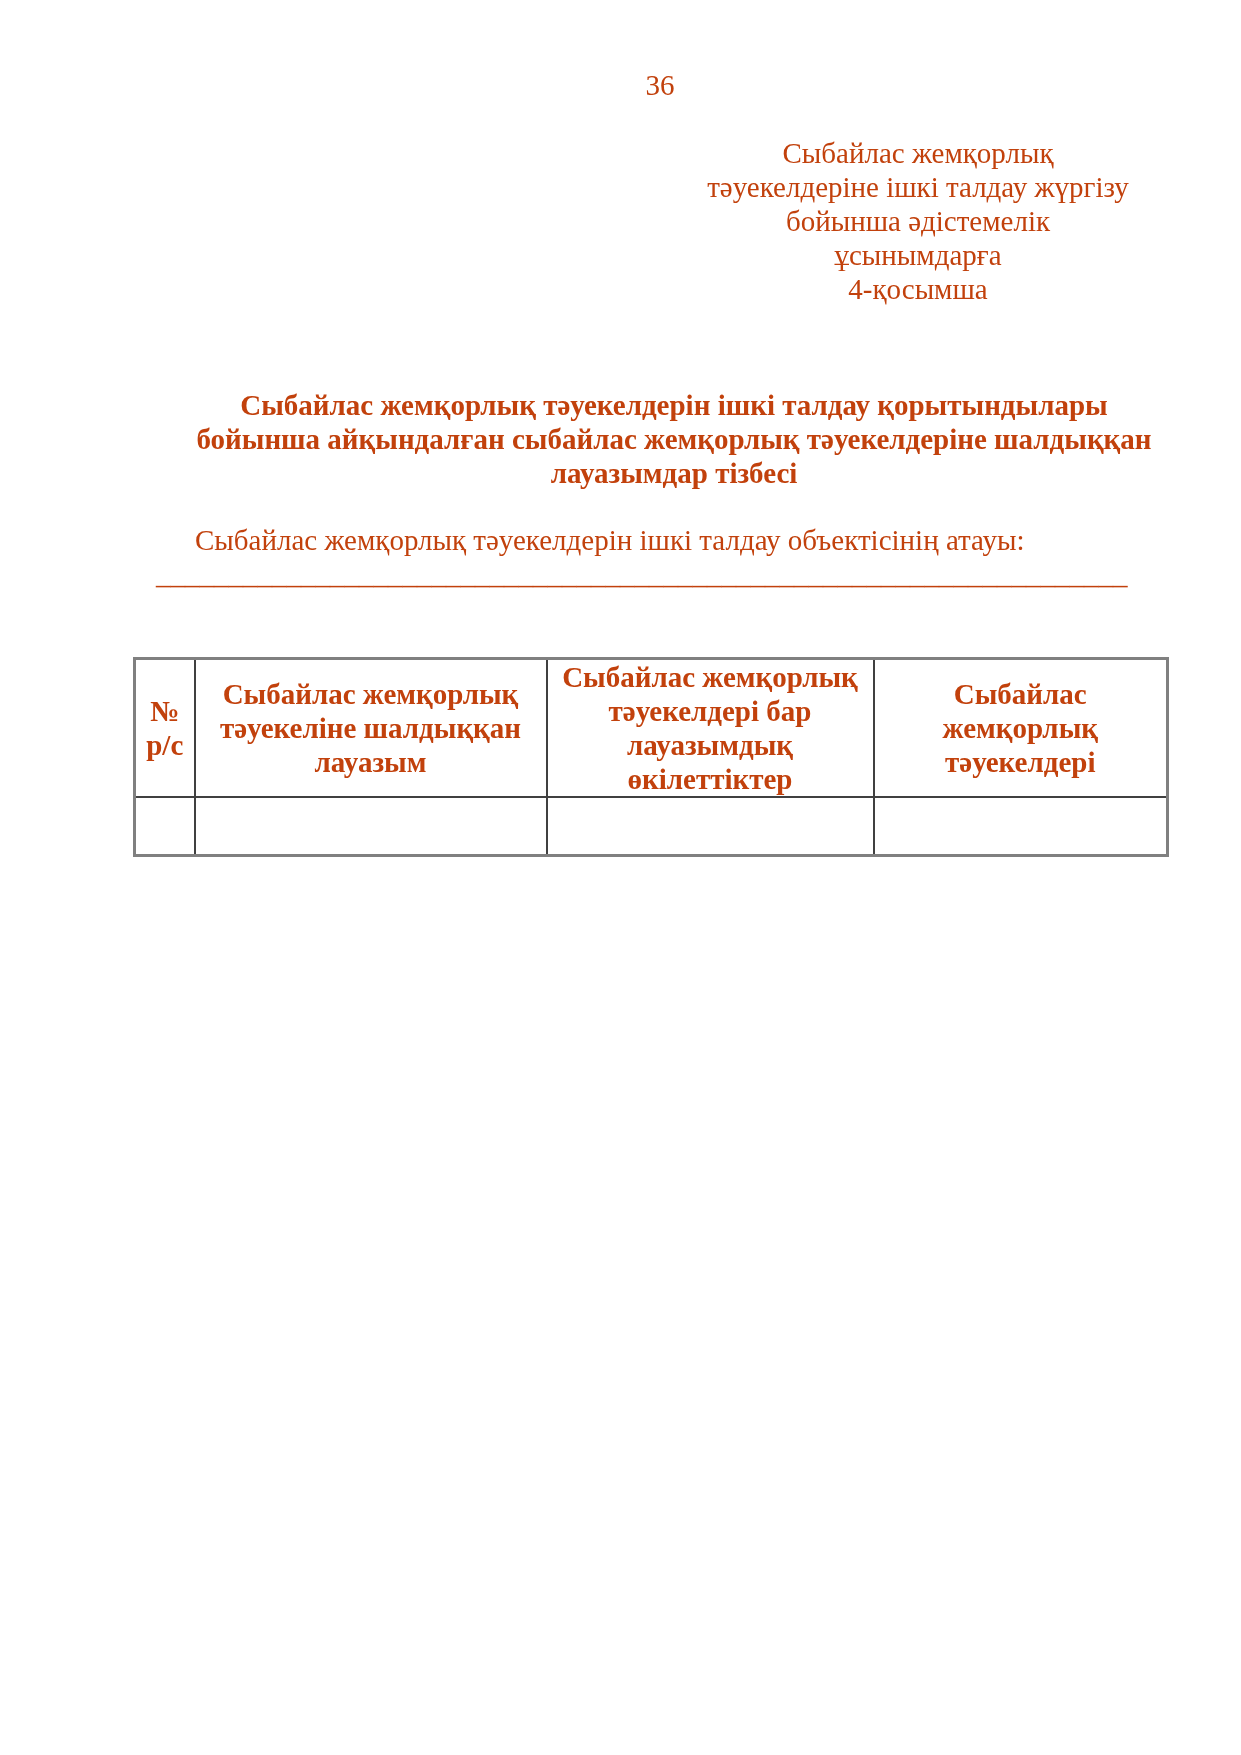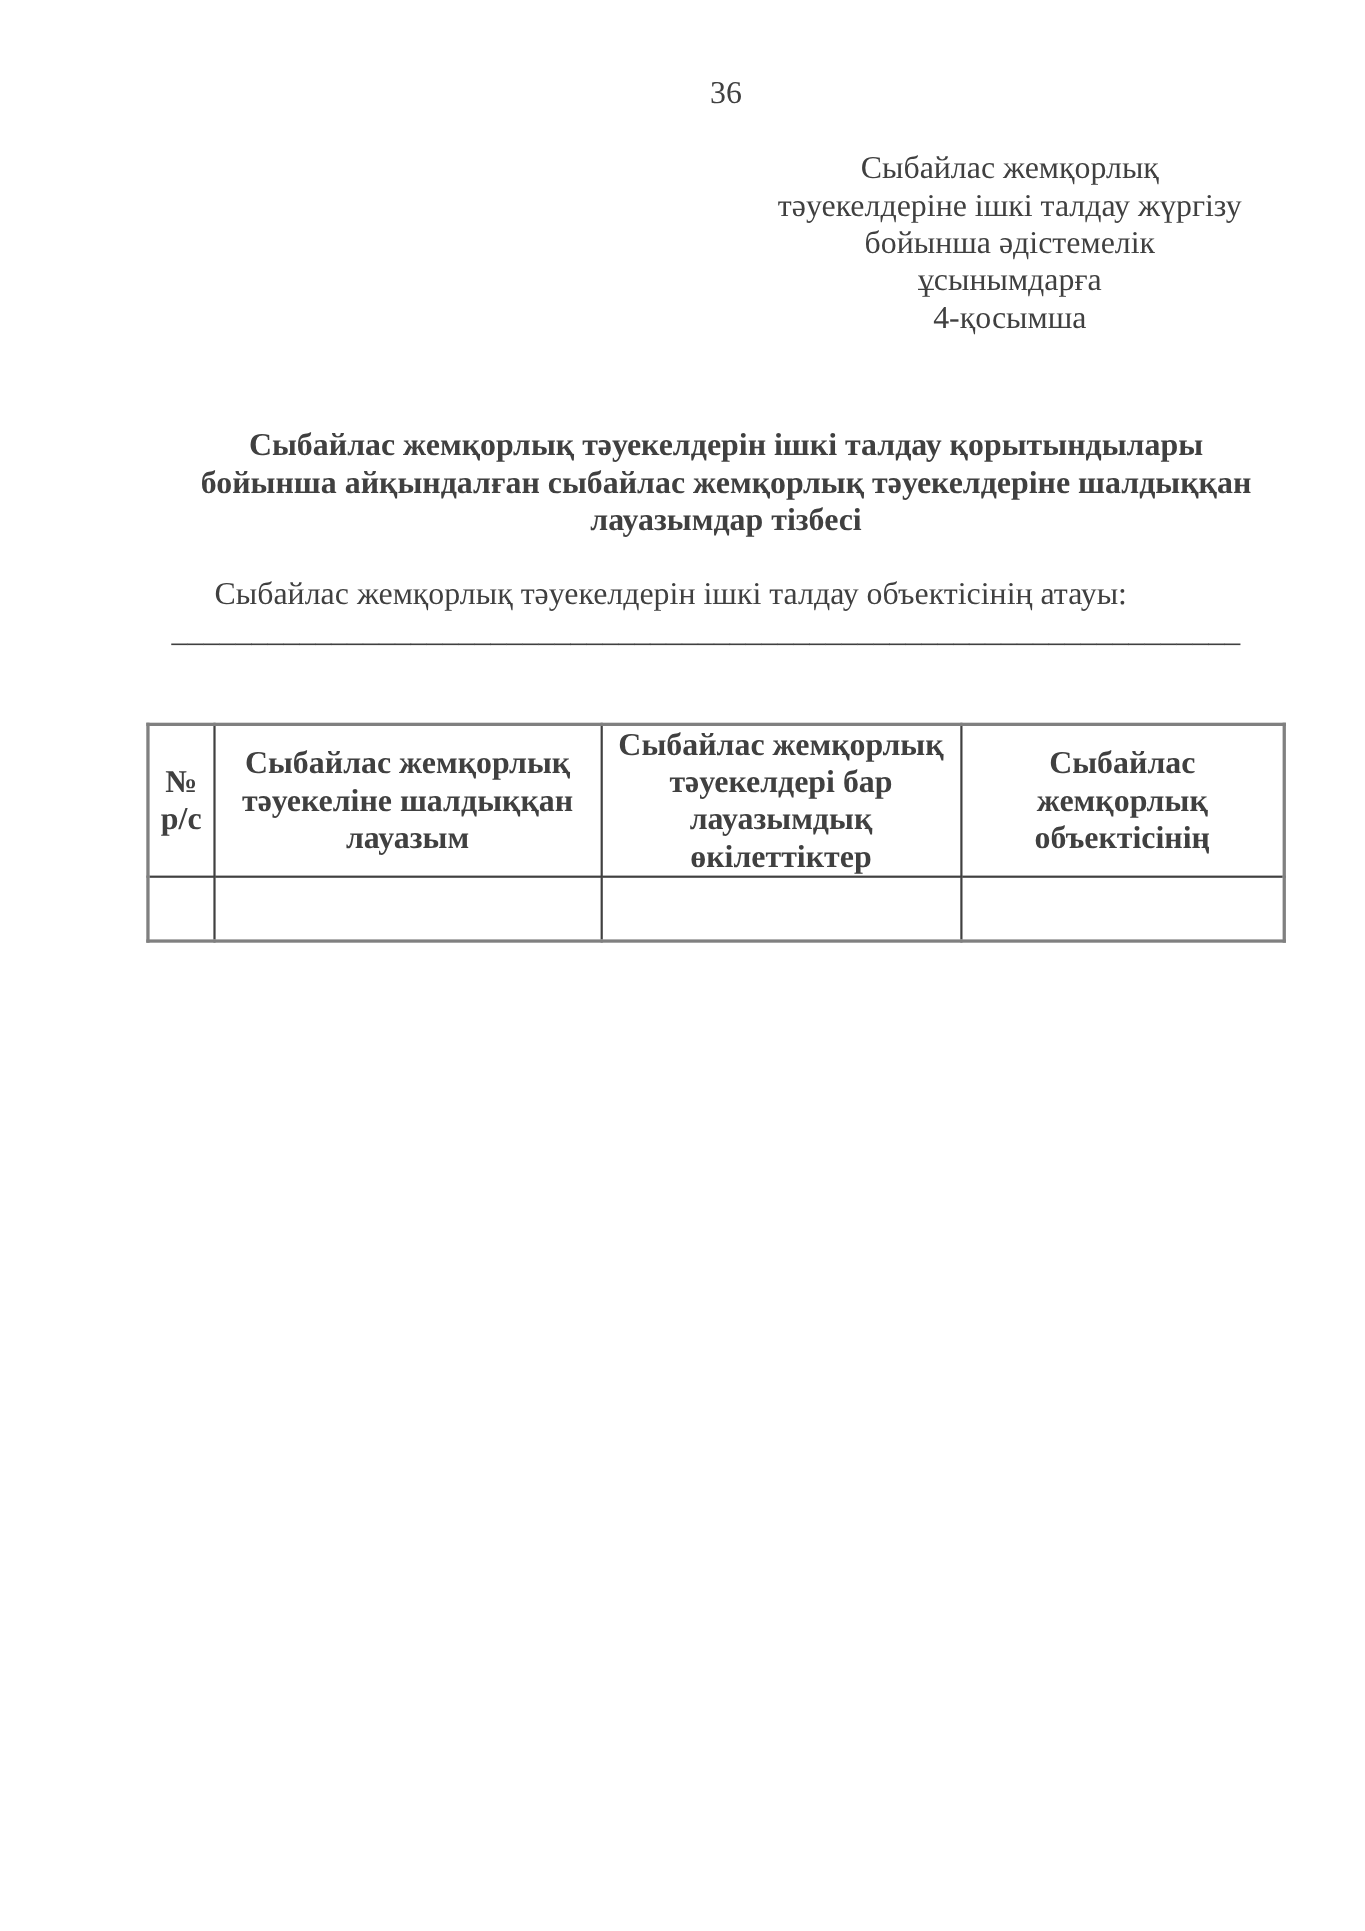--- a/index.html
+++ b/index.html
@@ -5,37 +5,37 @@
   * { margin: 0; padding: 0; box-sizing: border-box; }
   html, body { background: #ffffff; }
   .page {
     position: relative;
     width: 1241px;
     height: 1755px;
     background: #ffffff;
     font-family: "Liberation Serif", "DejaVu Serif", serif;
     font-size: 29px;
     line-height: 34px;
-    color: #404040;
+    color: #c2410c;
     overflow: hidden;
   }
   .page-number {
     position: absolute;
     top: 68px; left: 133px; width: 1054px;
     text-align: center;
   }
   .appendix-ref {
     position: absolute;
     top: 136px; left: 640px; width: 556px;
     text-align: center;
     white-space: pre-line;
   }
   .doc-title {
     position: absolute;
-    top: 388px; left: 133px; width: 1054px;
+    top: 388px; left: 147px; width: 1054px;
     text-align: center;
     font-weight: bold;
     white-space: pre-line;
   }
   .object-label {
     position: absolute;
     top: 523px; left: 133px; width: 1054px;
     text-indent: 62px;
     text-align: left;
   }
@@ -103,21 +103,21 @@
 р/с</th>
         <th>Сыбайлас жемқорлық
 тәуекеліне шалдыққан
 лауазым</th>
         <th>Сыбайлас жемқорлық
 тәуекелдері бар
 лауазымдық
 өкілеттіктер</th>
         <th>Сыбайлас
 жемқорлық
-объектісінің</th>
+тәуекелдері</th>
       </tr>
     </thead>
     <tbody>
       <tr>
         <td class="empty-cell"></td>
         <td class="empty-cell"></td>
         <td class="empty-cell"></td>
         <td class="empty-cell"></td>
       </tr>
     </tbody>

